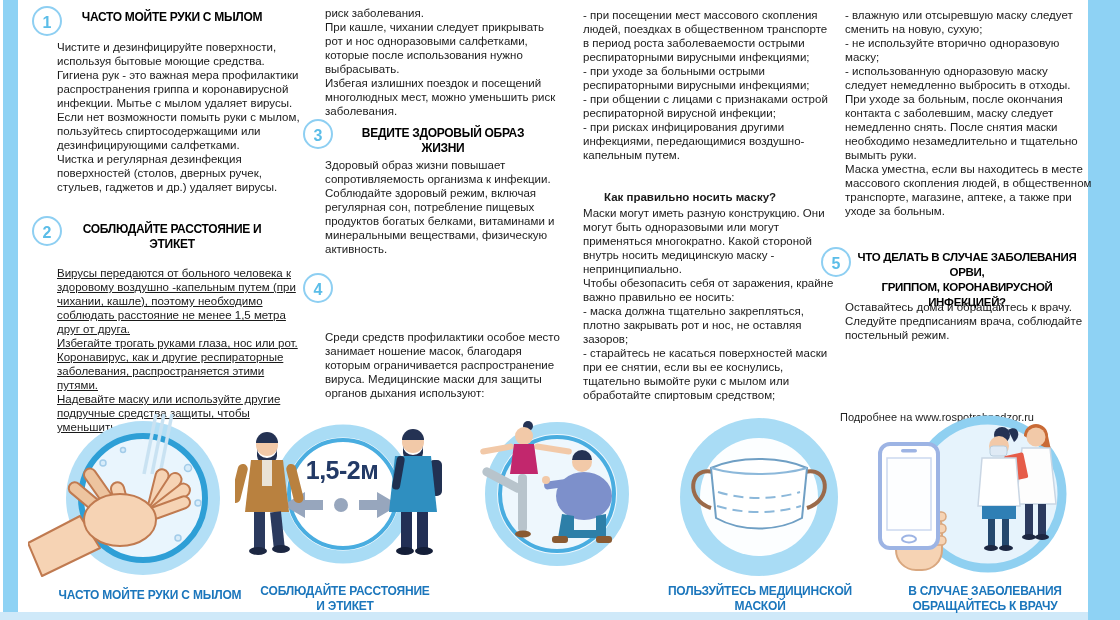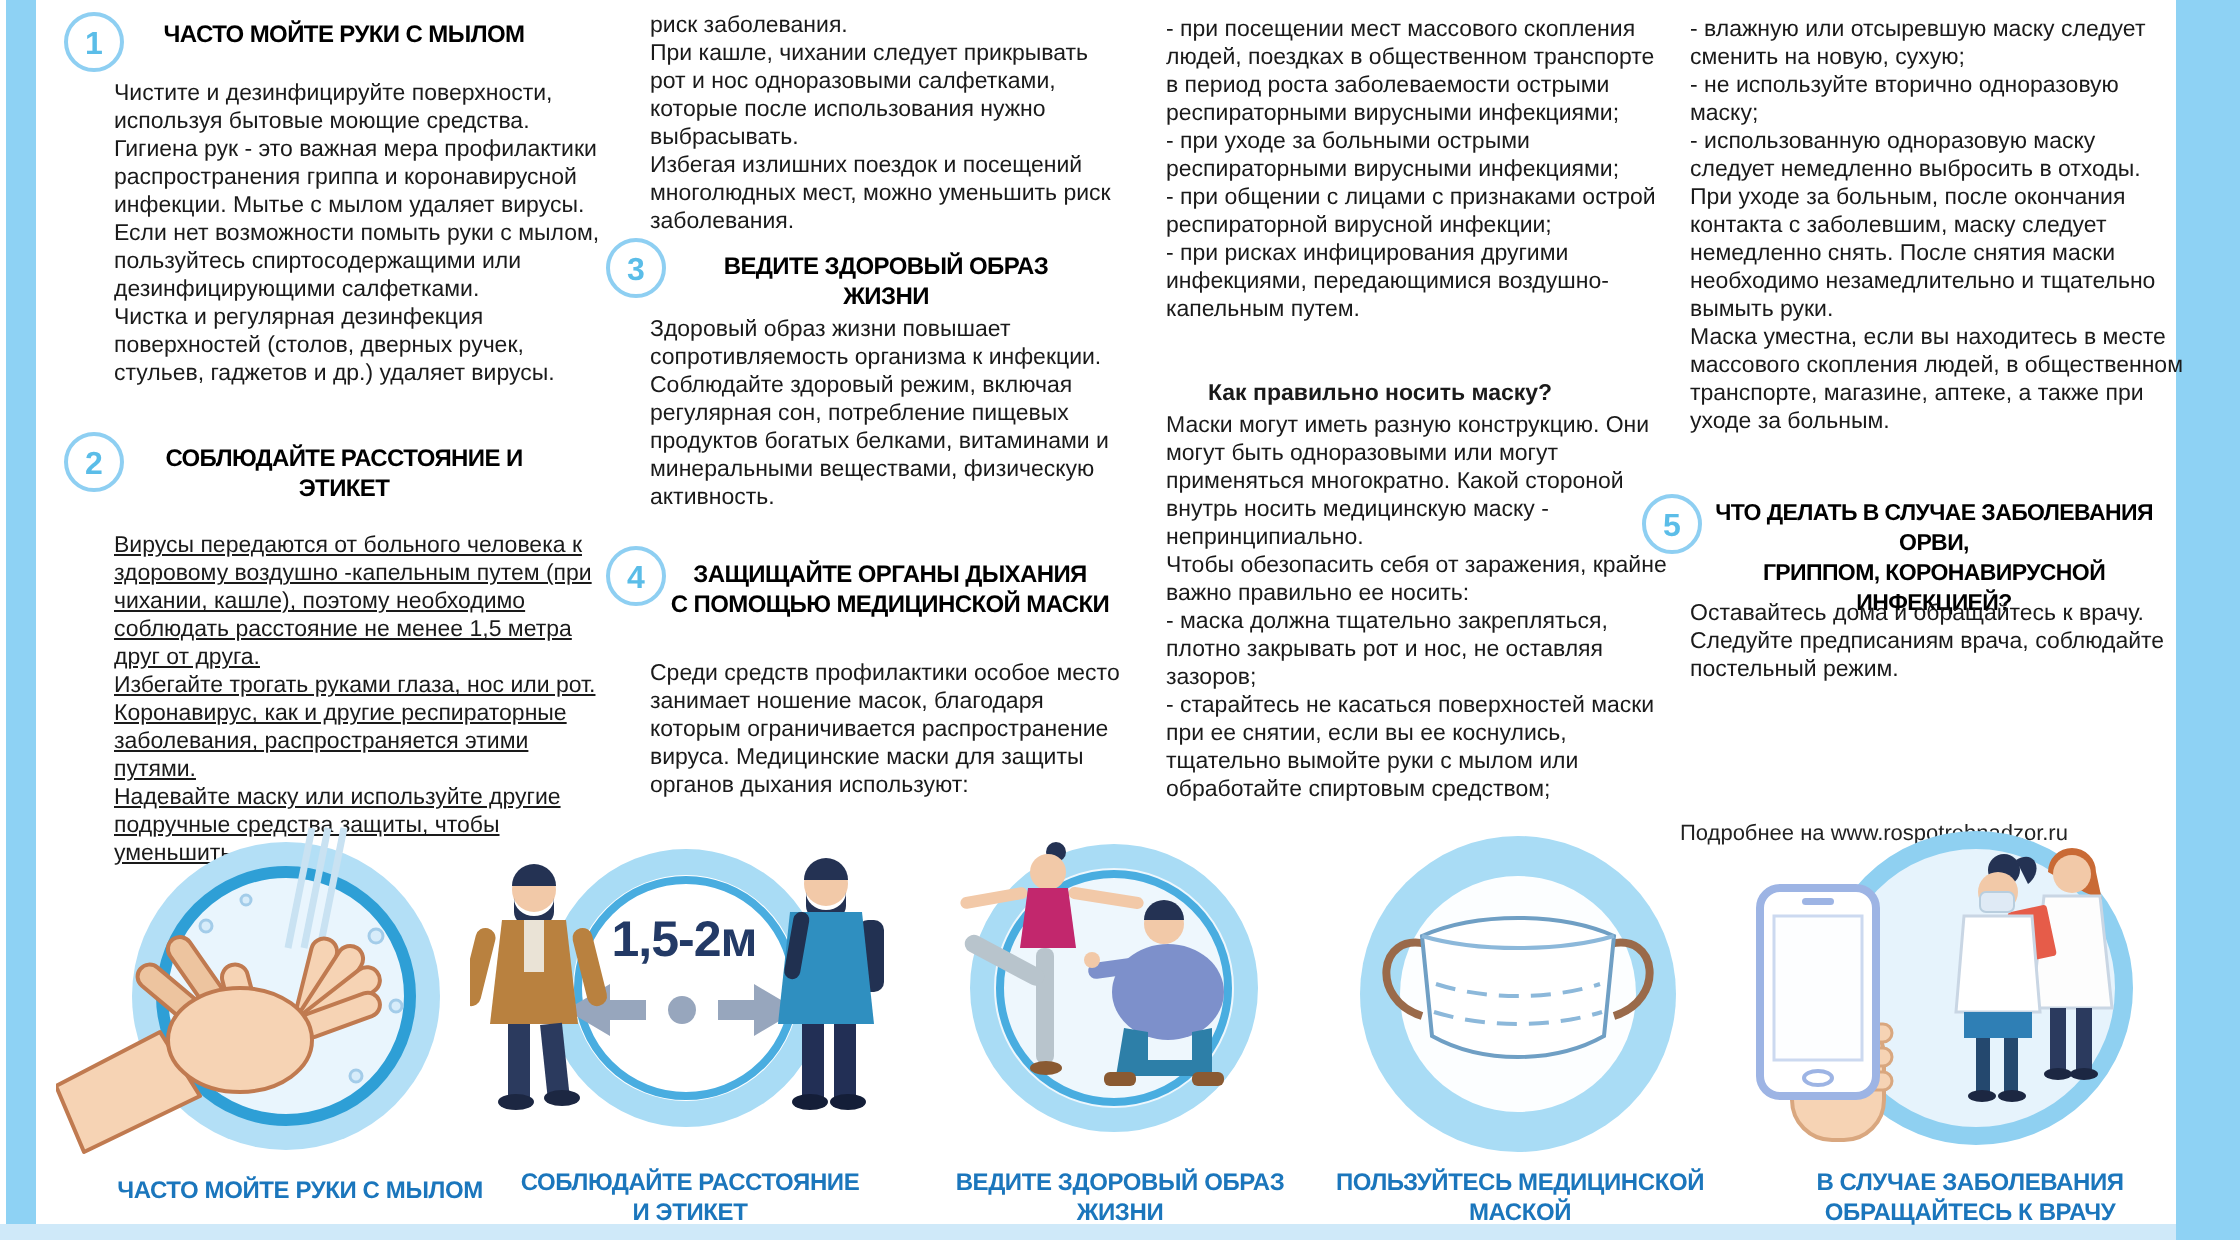--- a/index.html
+++ b/index.html
@@ -47,22 +47,20 @@
 
   <div class="num" style="left:32px;top:6px;">1</div>
   <div class="num" style="left:32px;top:216px;">2</div>
   <div class="num" style="left:303px;top:119px;">3</div>
   <div class="num" style="left:303px;top:273px;">4</div>
   <div class="num" style="left:821px;top:247px;">5</div>
 
   <div class="h" style="left:72px;top:10px;width:200px;">ЧАСТО МОЙТЕ РУКИ С МЫЛОМ</div>
   <div class="h" style="left:67px;top:222px;width:210px;">СОБЛЮДАЙТЕ РАССТОЯНИЕ И ЭТИКЕТ</div>
   <div class="h" style="left:343px;top:126px;width:200px;">ВЕДИТЕ ЗДОРОВЫЙ ОБРАЗ ЖИЗНИ</div>
-  <div class="h" style="left:335px;top:280px;width:220px;">ЗАЩИЩАЙТЕ ОРГАНЫ ДЫХАНИЯ
-С ПОМОЩЬЮ МЕДИЦИНСКОЙ МАСКИ</div>
   <div class="h" style="left:848px;top:250px;width:238px;font-size:11.5px;">ЧТО ДЕЛАТЬ В СЛУЧАЕ ЗАБОЛЕВАНИЯ ОРВИ,
 ГРИППОМ, КОРОНАВИРУСНОЙ ИНФЕКЦИЕЙ?</div>
 
   <div class="t" style="left:57px;top:40px;width:250px;">Чистите и дезинфицируйте поверхности, используя бытовые моющие средства.
 Гигиена рук - это важная мера профилактики распространения гриппа и коронавирусной инфекции. Мытье с мылом удаляет вирусы. Если нет возможности помыть руки с мылом, пользуйтесь спиртосодержащими или дезинфицирующими салфетками.
 Чистка и регулярная дезинфекция поверхностей (столов, дверных ручек, стульев, гаджетов и др.) удаляет вирусы.</div>
   <div class="t" style="left:57px;top:266px;width:250px;text-decoration:underline;">Вирусы передаются от больного человека к здоровому воздушно -капельным путем (при чихании, кашле), поэтому необходимо соблюдать расстояние не менее 1,5 метра друг от друга.
 Избегайте трогать руками глаза, нос или рот. Коронавирус, как и другие респираторные заболевания, распространяется этими путями.
 Надевайте маску или используйте другие подручные средства защиты, чтобы уменьшить</div>
   <div class="t" style="left:325px;top:6px;width:238px;">риск заболевания.
@@ -252,20 +250,18 @@
           <rect x="35" y="29" width="16" height="3.5" rx="1.75" fill="#9db4e4"></rect>
           <ellipse cx="43" cy="119" rx="7" ry="3.5" fill="none" stroke="#9db4e4" stroke-width="2"></ellipse>
         </g>
       </g>
     </svg>
   </div>
 
   <div class="cap" style="left:40px;top:588px;width:220px;">ЧАСТО МОЙТЕ РУКИ С МЫЛОМ</div>
   <div class="cap" style="left:245px;top:584px;width:200px;">СОБЛЮДАЙТЕ РАССТОЯНИЕ
 И ЭТИКЕТ</div>
-  <div class="cap" style="left:460px;top:584px;width:200px;">ВЕДИТЕ ЗДОРОВЫЙ ОБРАЗ
-ЖИЗНИ</div>
   <div class="cap" style="left:880px;top:584px;width:210px;">В СЛУЧАЕ ЗАБОЛЕВАНИЯ
 ОБРАЩАЙТЕСЬ К ВРАЧУ</div>
   <div class="cap" style="left:662px;top:584px;width:196px;">ПОЛЬЗУЙТЕСЬ МЕДИЦИНСКОЙ
 МАСКОЙ</div>
 
 </div>
 
 </body></html>

